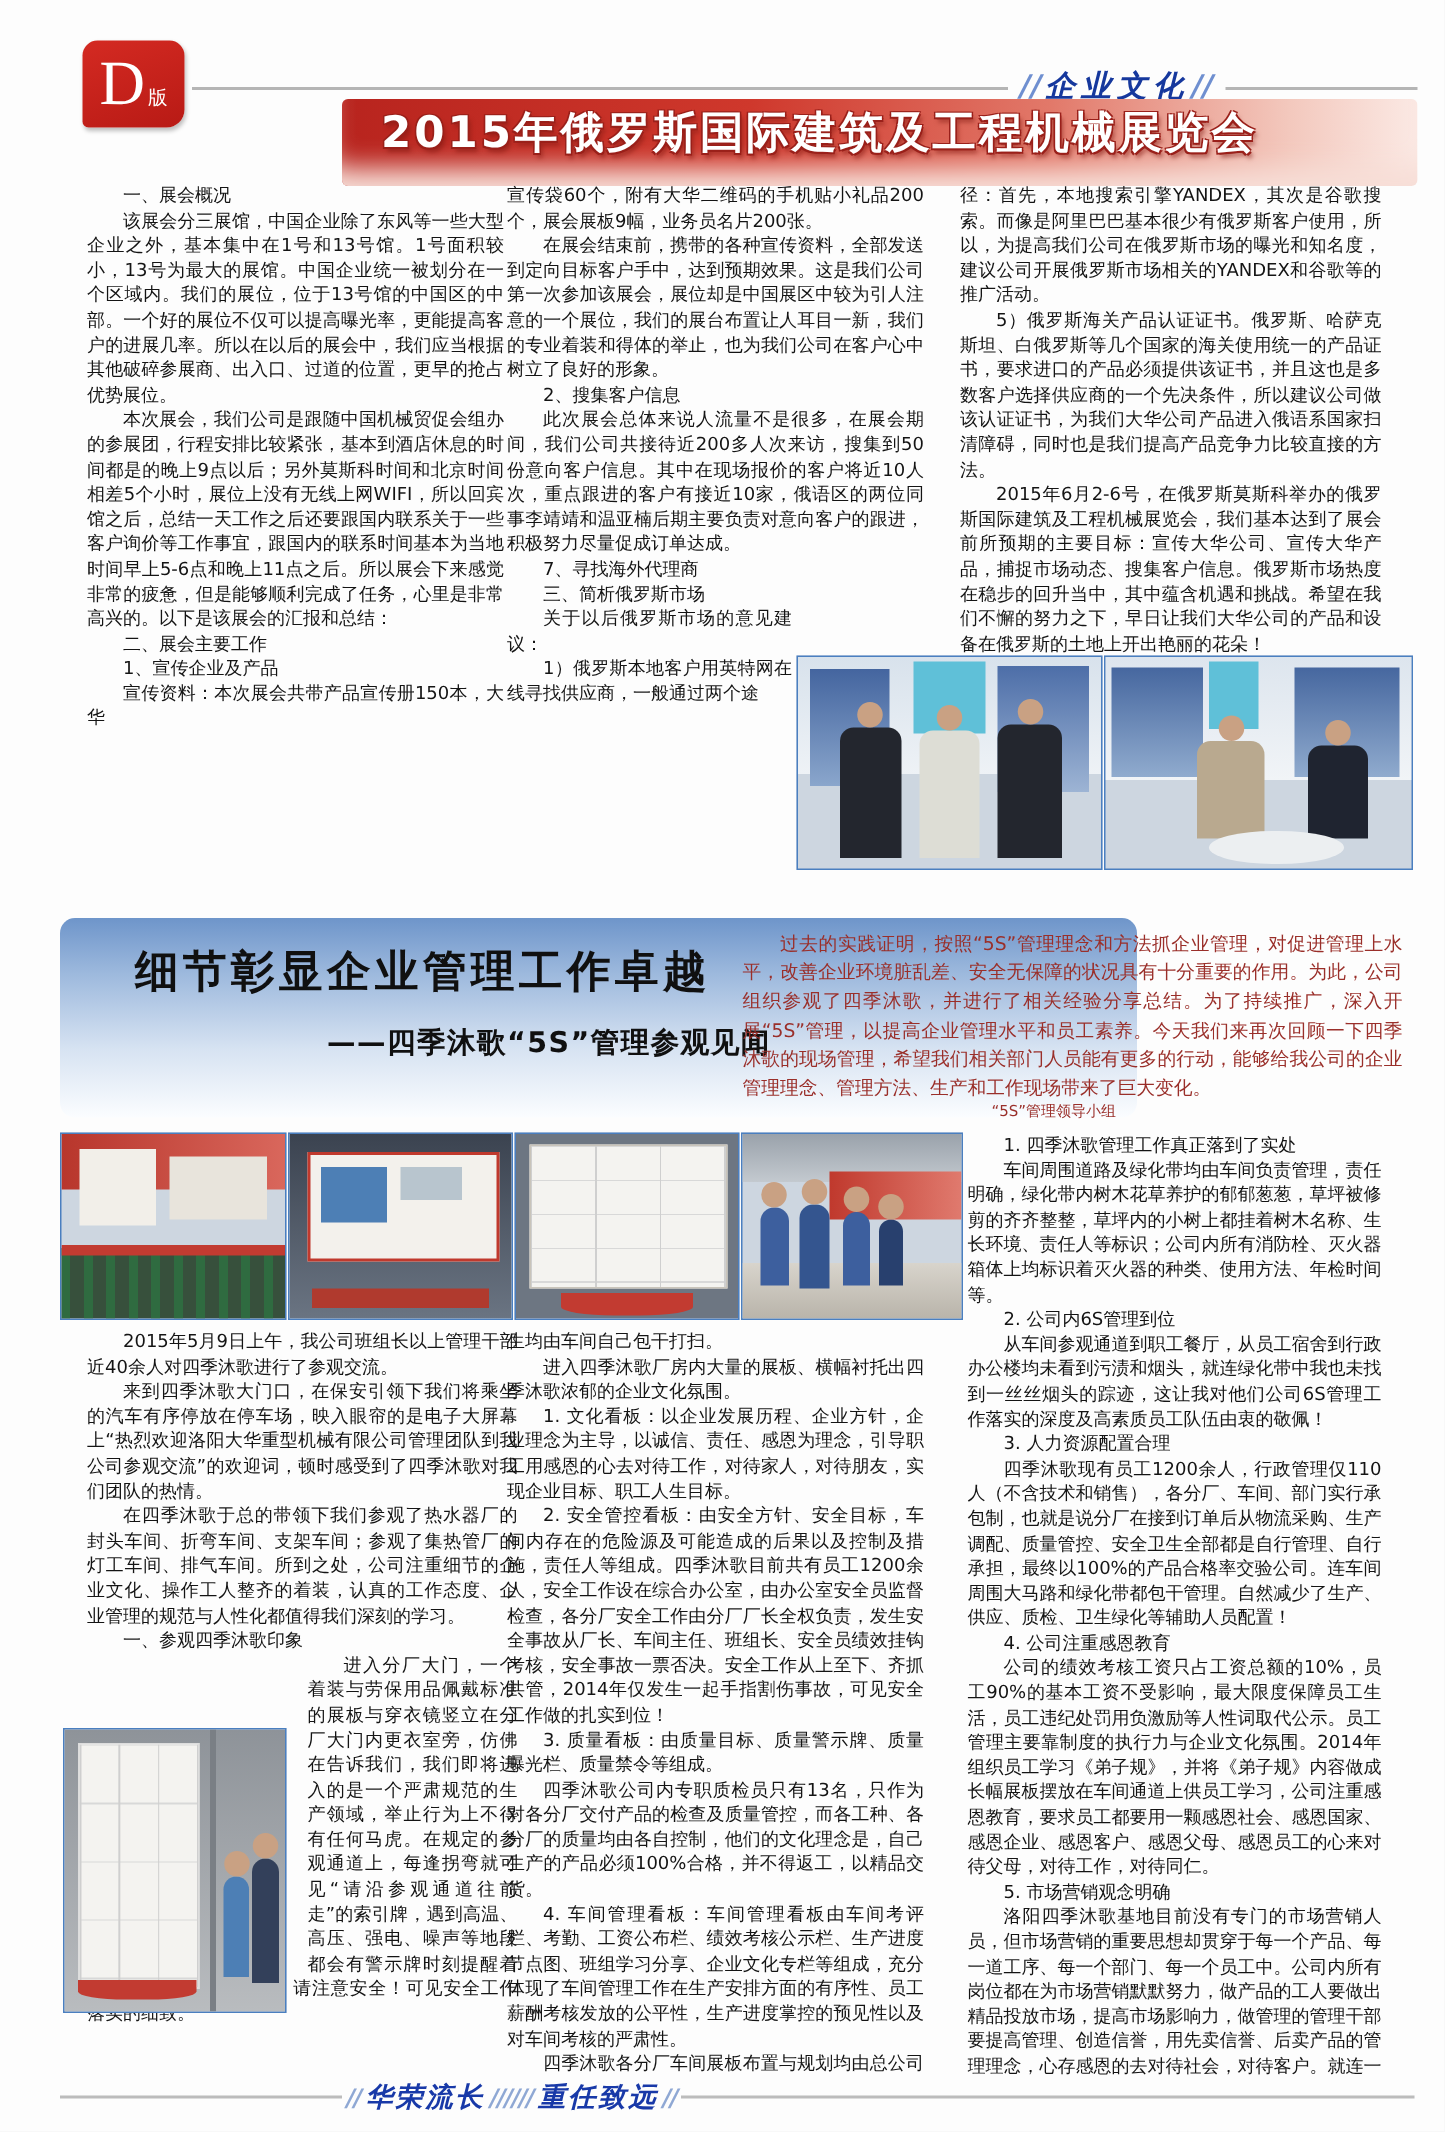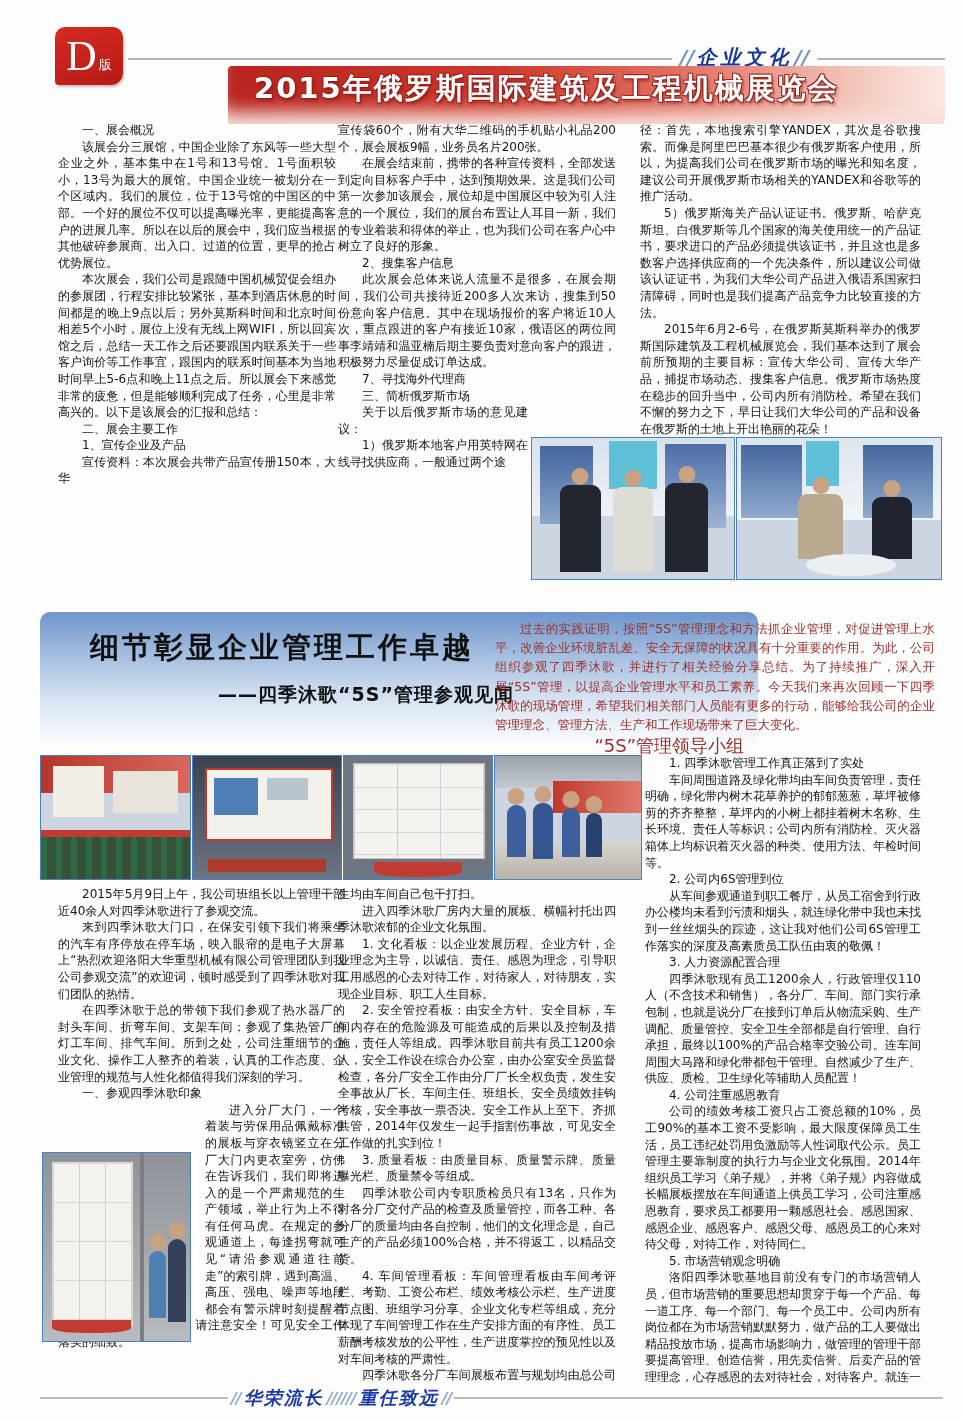--- a/index.html
+++ b/index.html
@@ -40,21 +40,21 @@
 
   
   .a2head{position:absolute;left:40px;top:612px;width:718px;height:133px;border-radius:10px;
       background:linear-gradient(180deg,#6e95ca 0%,#9db9dd 28%,#d7e3f2 66%,#fbfdff 100%);}
   .a2title{position:absolute;left:50px;top:16px;font-size:29px;font-weight:bold;color:#101010;
       letter-spacing:3px;white-space:nowrap;}
   .a2subtitle{position:absolute;left:178px;top:70px;font-size:19px;font-weight:bold;color:#101010;
       letter-spacing:1px;white-space:nowrap;text-align:right;}
   .a2intro{position:absolute;left:455px;top:7px;width:440px;font-size:12.5px;line-height:19.2px;
       color:#9a2f2a;text-align:justify;text-indent:2em;margin:0;}
-  .a2introby{position:absolute;right:14px;top:122px;font-size:18px;color:#9a2f2a;margin:0;}
+  .a2introby{position:absolute;right:14px;top:122px;font-size:10px;color:#9a2f2a;margin:0;}
 
   #a2c1{left:58px;top:886px;width:287px;height:494px;}
   #a2c2{left:338px;top:886px;width:278px;height:496px;}
   #a2c3{left:645px;top:755px;width:276px;height:630px;}
 
   
   .ph{position:absolute;border:1px solid #4a7fc0;overflow:hidden;background:#cdd6e0;}
   .ph .shape{position:absolute;}
   .person{position:absolute;border-radius:9px 9px 0 0;}
   .person::before{content:"";position:absolute;left:50%;transform:translateX(-50%);top:-17px;
@@ -107,21 +107,21 @@
     <p>7、寻找海外代理商</p>
     <div class="spacer-r"></div>
     <p>三、简析俄罗斯市场</p>
     <p>关于以后俄罗斯市场的意见建议：</p>
     <p>1）俄罗斯本地客户用英特网在线寻找供应商，一般通过两个途</p>
   </div>
 
   <div class="col" id="a1c3">
     <p class="pc">径：首先，本地搜索引擎YANDEX，其次是谷歌搜索。而像是阿里巴巴基本很少有俄罗斯客户使用，所以，为提高我们公司在俄罗斯市场的曝光和知名度，建议公司开展俄罗斯市场相关的YANDEX和谷歌等的推广活动。</p>
     <p>5）俄罗斯海关产品认证证书。俄罗斯、哈萨克斯坦、白俄罗斯等几个国家的海关使用统一的产品证书，要求进口的产品必须提供该证书，并且这也是多数客户选择供应商的一个先决条件，所以建议公司做该认证证书，为我们大华公司产品进入俄语系国家扫清障碍，同时也是我们提高产品竞争力比较直接的方法。</p>
-    <p>2015年6月2-6号，在俄罗斯莫斯科举办的俄罗斯国际建筑及工程机械展览会，我们基本达到了展会前所预期的主要目标：宣传大华公司、宣传大华产品，捕捉市场动态、搜集客户信息。俄罗斯市场热度在稳步的回升当中，公司内所有消防栓。希望在我们不懈的努力之下，早日让我们大华公司的产品和设备在俄罗斯的土地上开出艳丽的花朵！</p>
+    <p>2015年6月2-6号，在俄罗斯莫斯科举办的俄罗斯国际建筑及工程机械展览会，我们基本达到了展会前所预期的主要目标：宣传大华公司、宣传大华产品，捕捉市场动态、搜集客户信息。俄罗斯市场热度在稳步的回升当中，其中蕴含机遇和挑战。希望在我们不懈的努力之下，早日让我们大华公司的产品和设备在俄罗斯的土地上开出艳丽的花朵！</p>
     <p class="byline">外贸部　王峰／温亚楠</p>
   </div>
 
   <div class="ph" style="left:531px;top:437px;width:202px;height:141px;">
     <div class="shape" style="left:0;top:0;width:100%;height:55%;background:linear-gradient(180deg,#d8e2ec,#eef2f6);"></div>
     <div class="shape" style="left:4%;top:6%;width:26%;height:55%;background:linear-gradient(180deg,#44659f,#8aa6cc);"></div>
     <div class="shape" style="left:66%;top:4%;width:30%;height:60%;background:linear-gradient(180deg,#4d6ea8,#9db4d4);"></div>
     <div class="shape" style="left:38%;top:2%;width:24%;height:34%;background:#5fc0d8;"></div>
     <div class="person" style="left:14%;bottom:5%;width:20%;height:62%;background:#23262e;"></div>
     <div class="person" style="left:40%;bottom:5%;width:20%;height:60%;background:#ddddd5;"></div>

